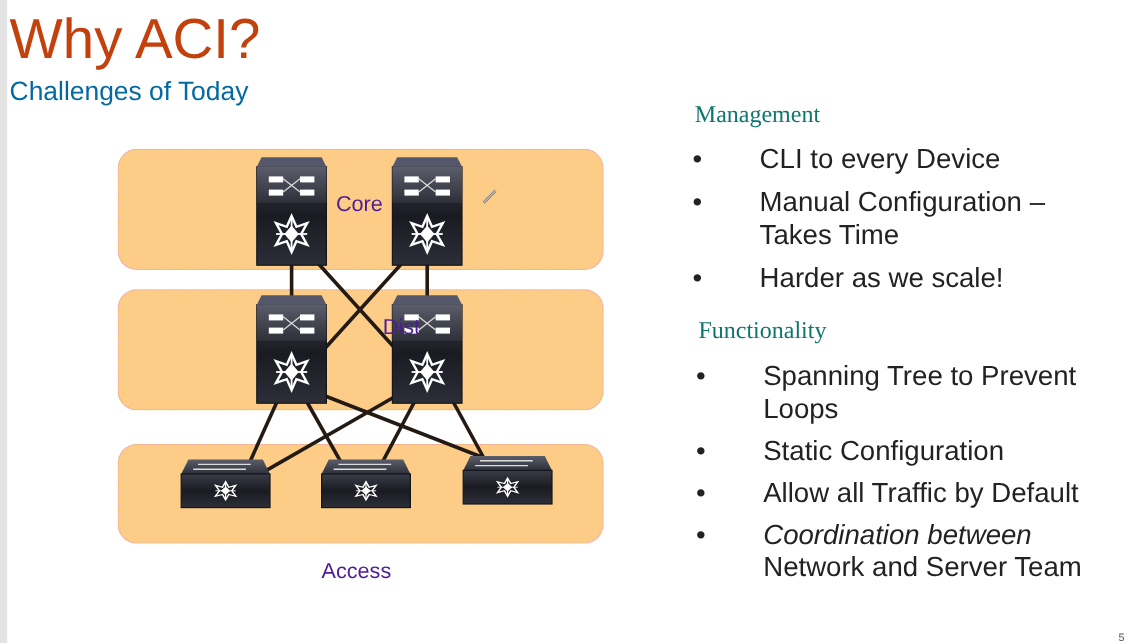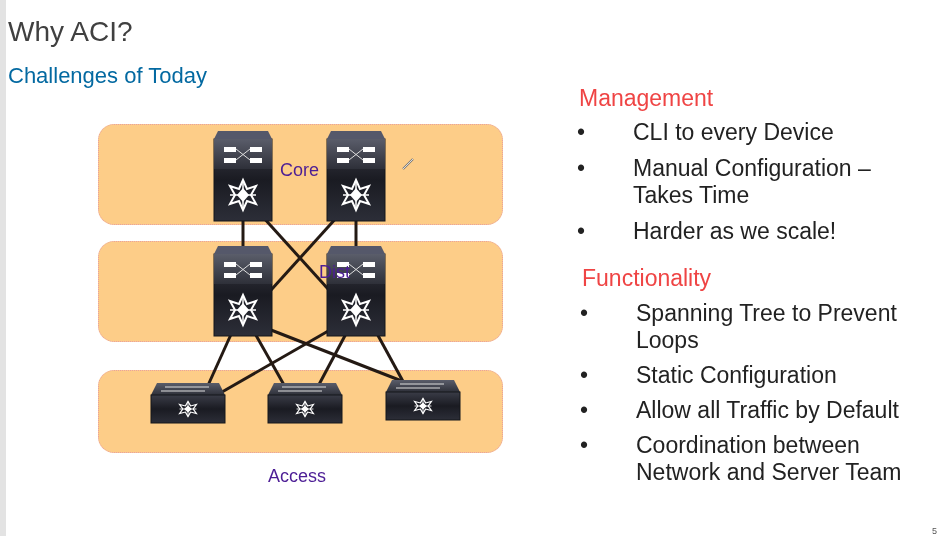--- a/index.html
+++ b/index.html
@@ -1,26 +1,26 @@
 <!DOCTYPE html>
 <html><head>
 <meta charset="utf-8">
 <style>
   html, body { margin:0; padding:0; }
   body { width:945px; height:536px; background:#ffffff; position:relative; overflow:hidden;
          font-family:"Liberation Sans", sans-serif; }
   .leftstrip { position:absolute; left:0; top:0; width:6px; height:536px; background:#e3e3e3; }
-  .title { position:absolute; left:8px; top:10px; font-size:28px; color:#404040; line-height:44px; }
+  .title { position:absolute; left:8px; top:10px; font-size:47px; color:#c2410c; line-height:44px; }
   .subtitle { position:absolute; left:8px; top:62px; font-size:22px; color:#0369a1; line-height:28px; }
   .layer { position:absolute; left:98px; width:405px; background:#fdcd88; border:1.5px dotted #e8a0a0;
            border-radius:16px; box-sizing:border-box; }
   #diagram { position:absolute; left:0; top:0; }
   .lbl { position:absolute; font-size:18px; color:#4c1d95; }
   .pencil { position:absolute; left:400px; top:156px; }
-  .section { position:absolute; font-size:23px; color:#ef4444; }
+  .section { position:absolute; font-size:20px; color:#0f766e;font-family:Liberation Serif, serif; }
   .bul { position:absolute; font-size:23px; color:#222; line-height:28px; }
   .bul .dot { position:absolute; left:0; top:0; }
   .bul .txt { position:absolute; white-space:nowrap;margin-left:24px; }
   .pagenum { position:absolute; right:8px; bottom:0px; font-size:9px; color:#555; }
 </style>
 </head>
 <body>
 
 <div class="leftstrip"></div>
 <div class="title">Why ACI?</div>
@@ -126,18 +126,18 @@
     <div class="bul" style="left: 580px; top: 361px;">
       <span class="dot">•</span>
       <span class="txt" style="left: 32px; top: 0px;">Static Configuration</span>
     </div>
     <div class="bul" style="left: 580px; top: 396px;">
       <span class="dot">•</span>
       <span class="txt" style="left: 32px; top: 0px;">Allow all Traffic by Default</span>
     </div>
     <div class="bul" style="left: 580px; top: 431px;">
       <span class="dot">•</span>
-      <span class="txt" style="left: 32px; top: 0px;">Coordination between</span>
+      <span class="txt" style="left: 32px; top: 0px; font-style: italic;">Coordination between</span>
       <span class="txt" style="left: 32px; top: 27px;">Network and Server Team</span>
     </div>
   </div>
 
 <div class="pagenum">5</div>
 
 </body></html>

